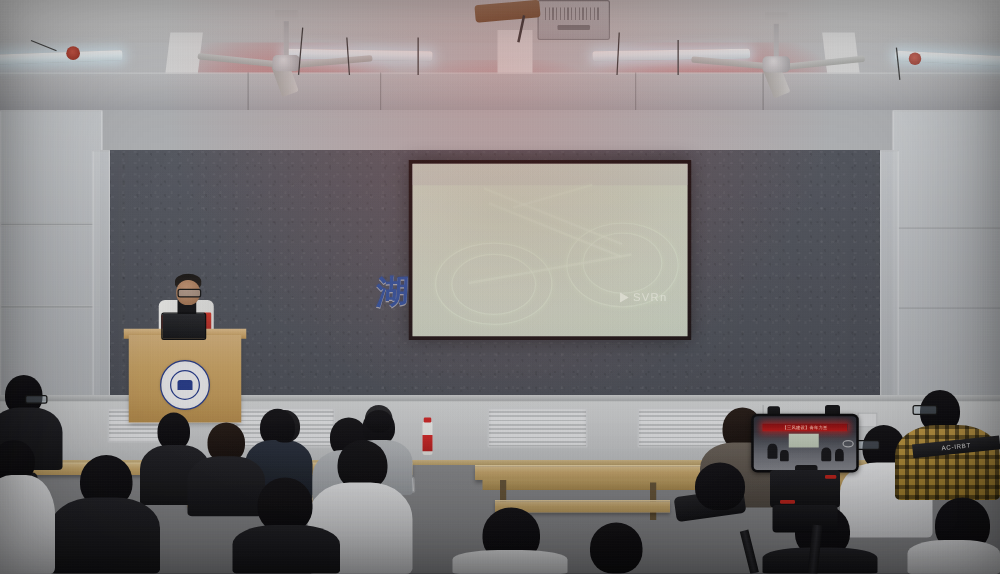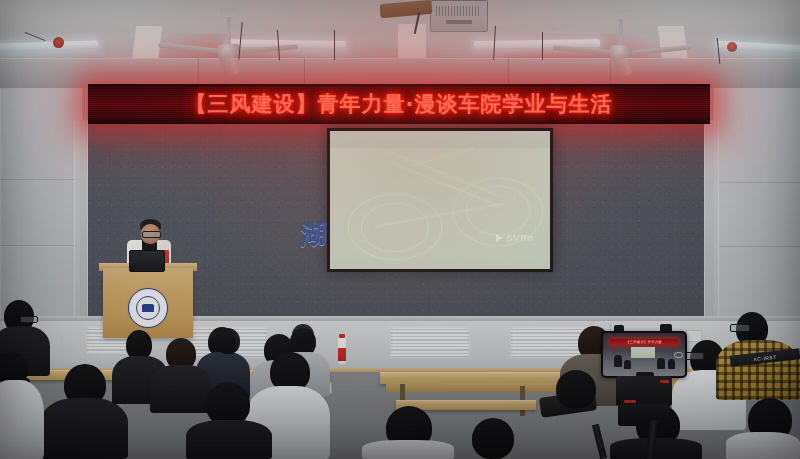--- a/index.html
+++ b/index.html
@@ -259,23 +259,20 @@
   <div class="abs panel-light" style="left:0;top:244px;width:80px;height:1px;background:rgba(0,0,0,.12);"></div>
   <div class="abs panel-light" style="left:714px;top:88px;width:86px;height:250px;"></div>
   <div class="abs" style="left:714px;top:182px;width:86px;height:1px;background:rgba(0,0,0,.12);"></div>
   <div class="abs" style="left:714px;top:246px;width:86px;height:1px;background:rgba(0,0,0,.12);"></div>
 
   <div class="abs acoustic" style="left:80px;top:120px;width:634px;height:218px;"></div>
 
   <div class="abs panel-light" style="left:74px;top:120px;width:12px;height:218px;opacity:.95;"></div>
   <div class="abs panel-light" style="left:704px;top:120px;width:13px;height:218px;opacity:.95;"></div>
 
-  <div id="led" class="abs">
-    <span id="led-text">【三风建设】青年力量·漫谈车院学业与生活</span>
-  </div>
 
   <div id="screen-frame" class="abs">
     <div id="screen">
       <div class="screen-blank"></div>
 
       <div class="track" style="left:8%;top:46%;width:42%;height:46%;"></div>
       <div class="track" style="left:14%;top:52%;width:30%;height:34%;"></div>
       <div class="track" style="left:56%;top:34%;width:40%;height:48%;"></div>
       <div class="track" style="left:62%;top:40%;width:28%;height:34%;"></div>
       <div class="strip" style="left:24%;top:30%;width:54%;height:2px;transform:rotate(22deg);"></div>

